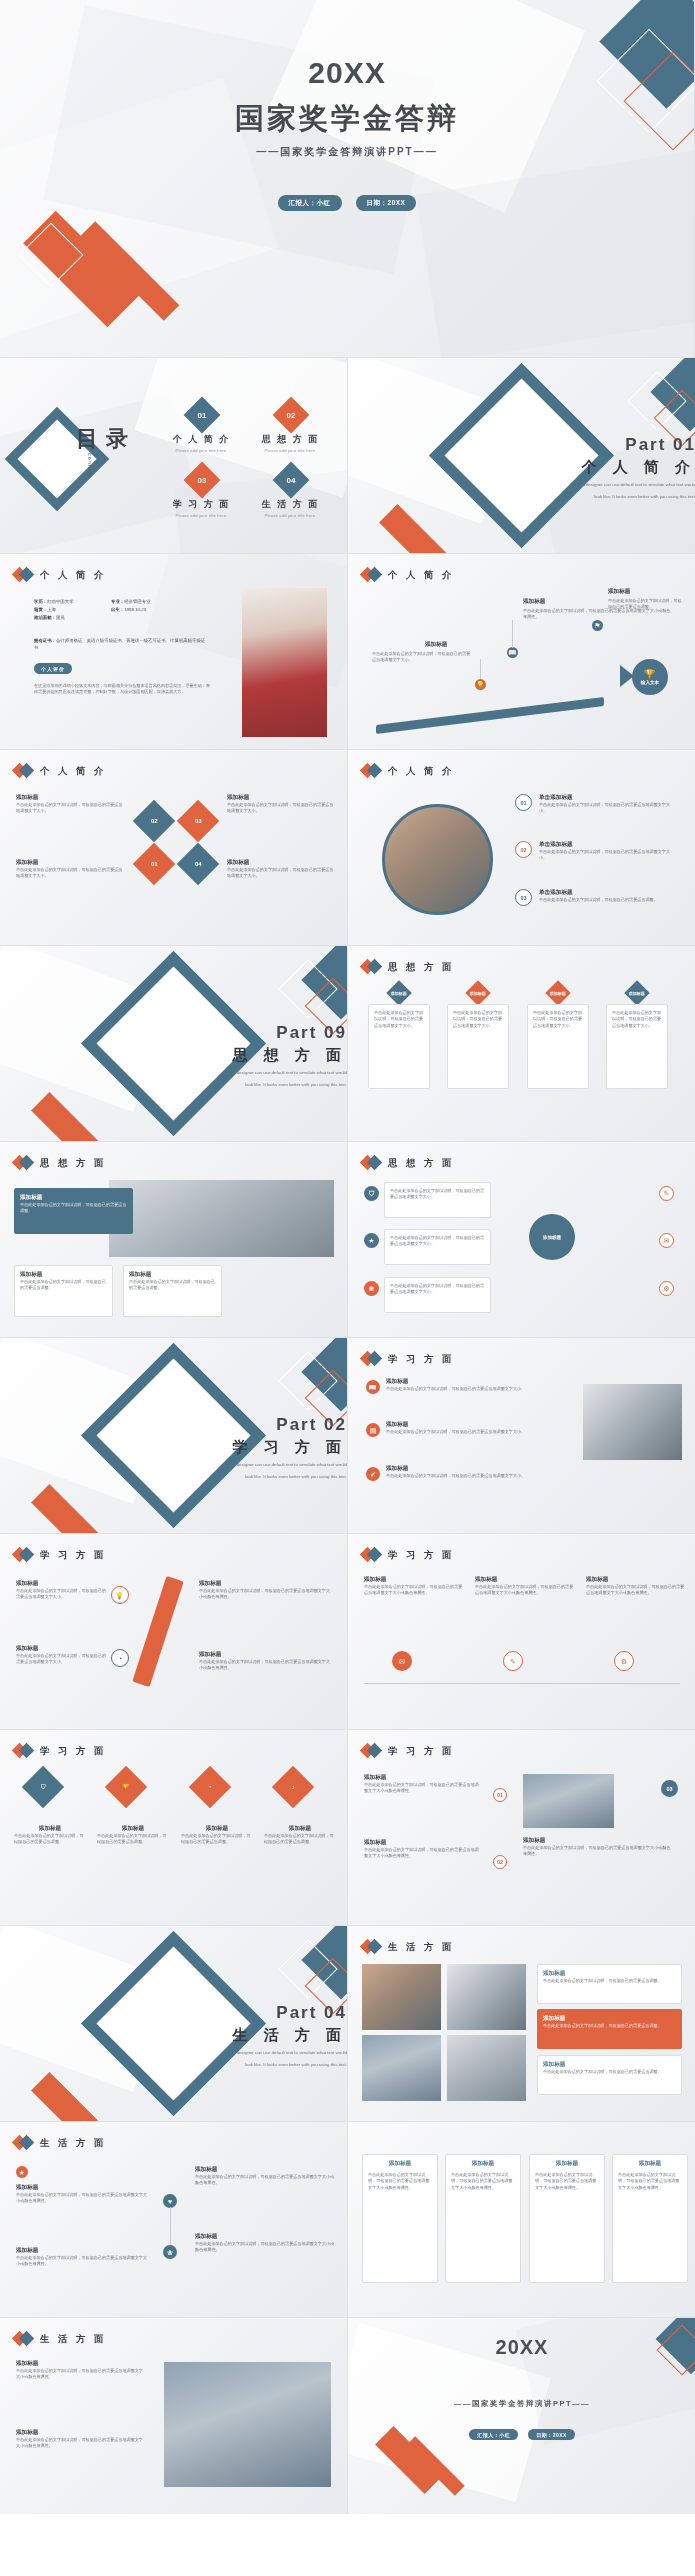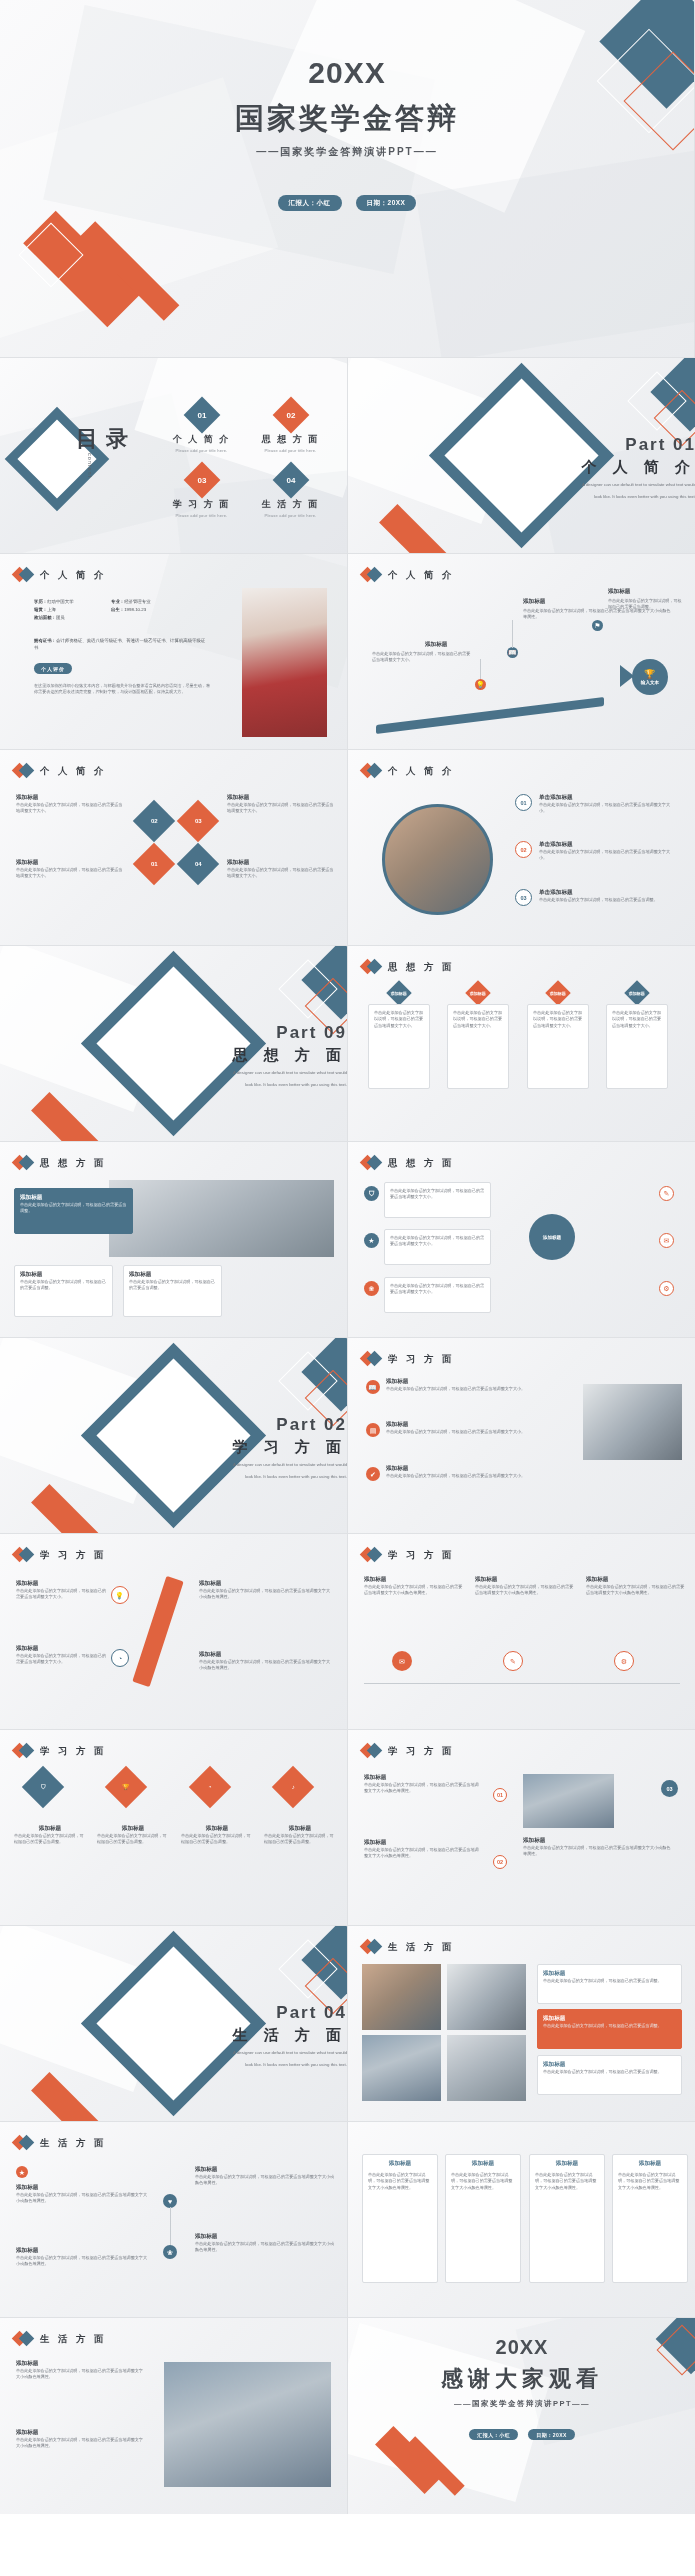--- a/index.html
+++ b/index.html
@@ -807,21 +807,20 @@
 
     <div class="slide right" style="border-bottom:none">
       <div class="facet e" style="left:-10px;top:30px;width:199px;height:129px;transform:rotate(16deg);"></div>
       <div class="facet d" style="left:179px;top:-14px;width:199px;height:119px;transform:rotate(-14deg);opacity:.45;"></div>
       <div class="cv-bluediag" style="right:-20px;top:-4px;width:50px;height:50px;"></div>
       <div class="cv-outline" style="right:-4px;top:14px;width:36px;height:36px;"></div>
       <div class="cv-orangediag" style="left:26px;top:129px;width:70px;height:26px;transform:rotate(45deg);"></div>
       <div class="cv-orangediag" style="left:52px;top:141px;width:70px;height:14px;transform:rotate(45deg);"></div>
 
       <div class="cover-year" style="top:18px;font-size:20px;">20XX</div>
-      <div class="cover-title" style="top:46px;font-size:22px;letter-spacing:5px;">感谢大家观看</div>
       <div class="cover-sub" style="top:81px;font-size:7.5px;letter-spacing:1.5px;">——国家奖学金答辩演讲PPT——</div>
       <div class="pillrow" style="top:111px;gap:10px;">
         <div class="pill" style="font-size:5px;padding:2.5px 8px">汇报人：小红</div>
         <div class="pill" style="font-size:5px;padding:2.5px 8px">日期：20XX</div>
       </div>
     </div>
 
   </div>
 
 </div>

